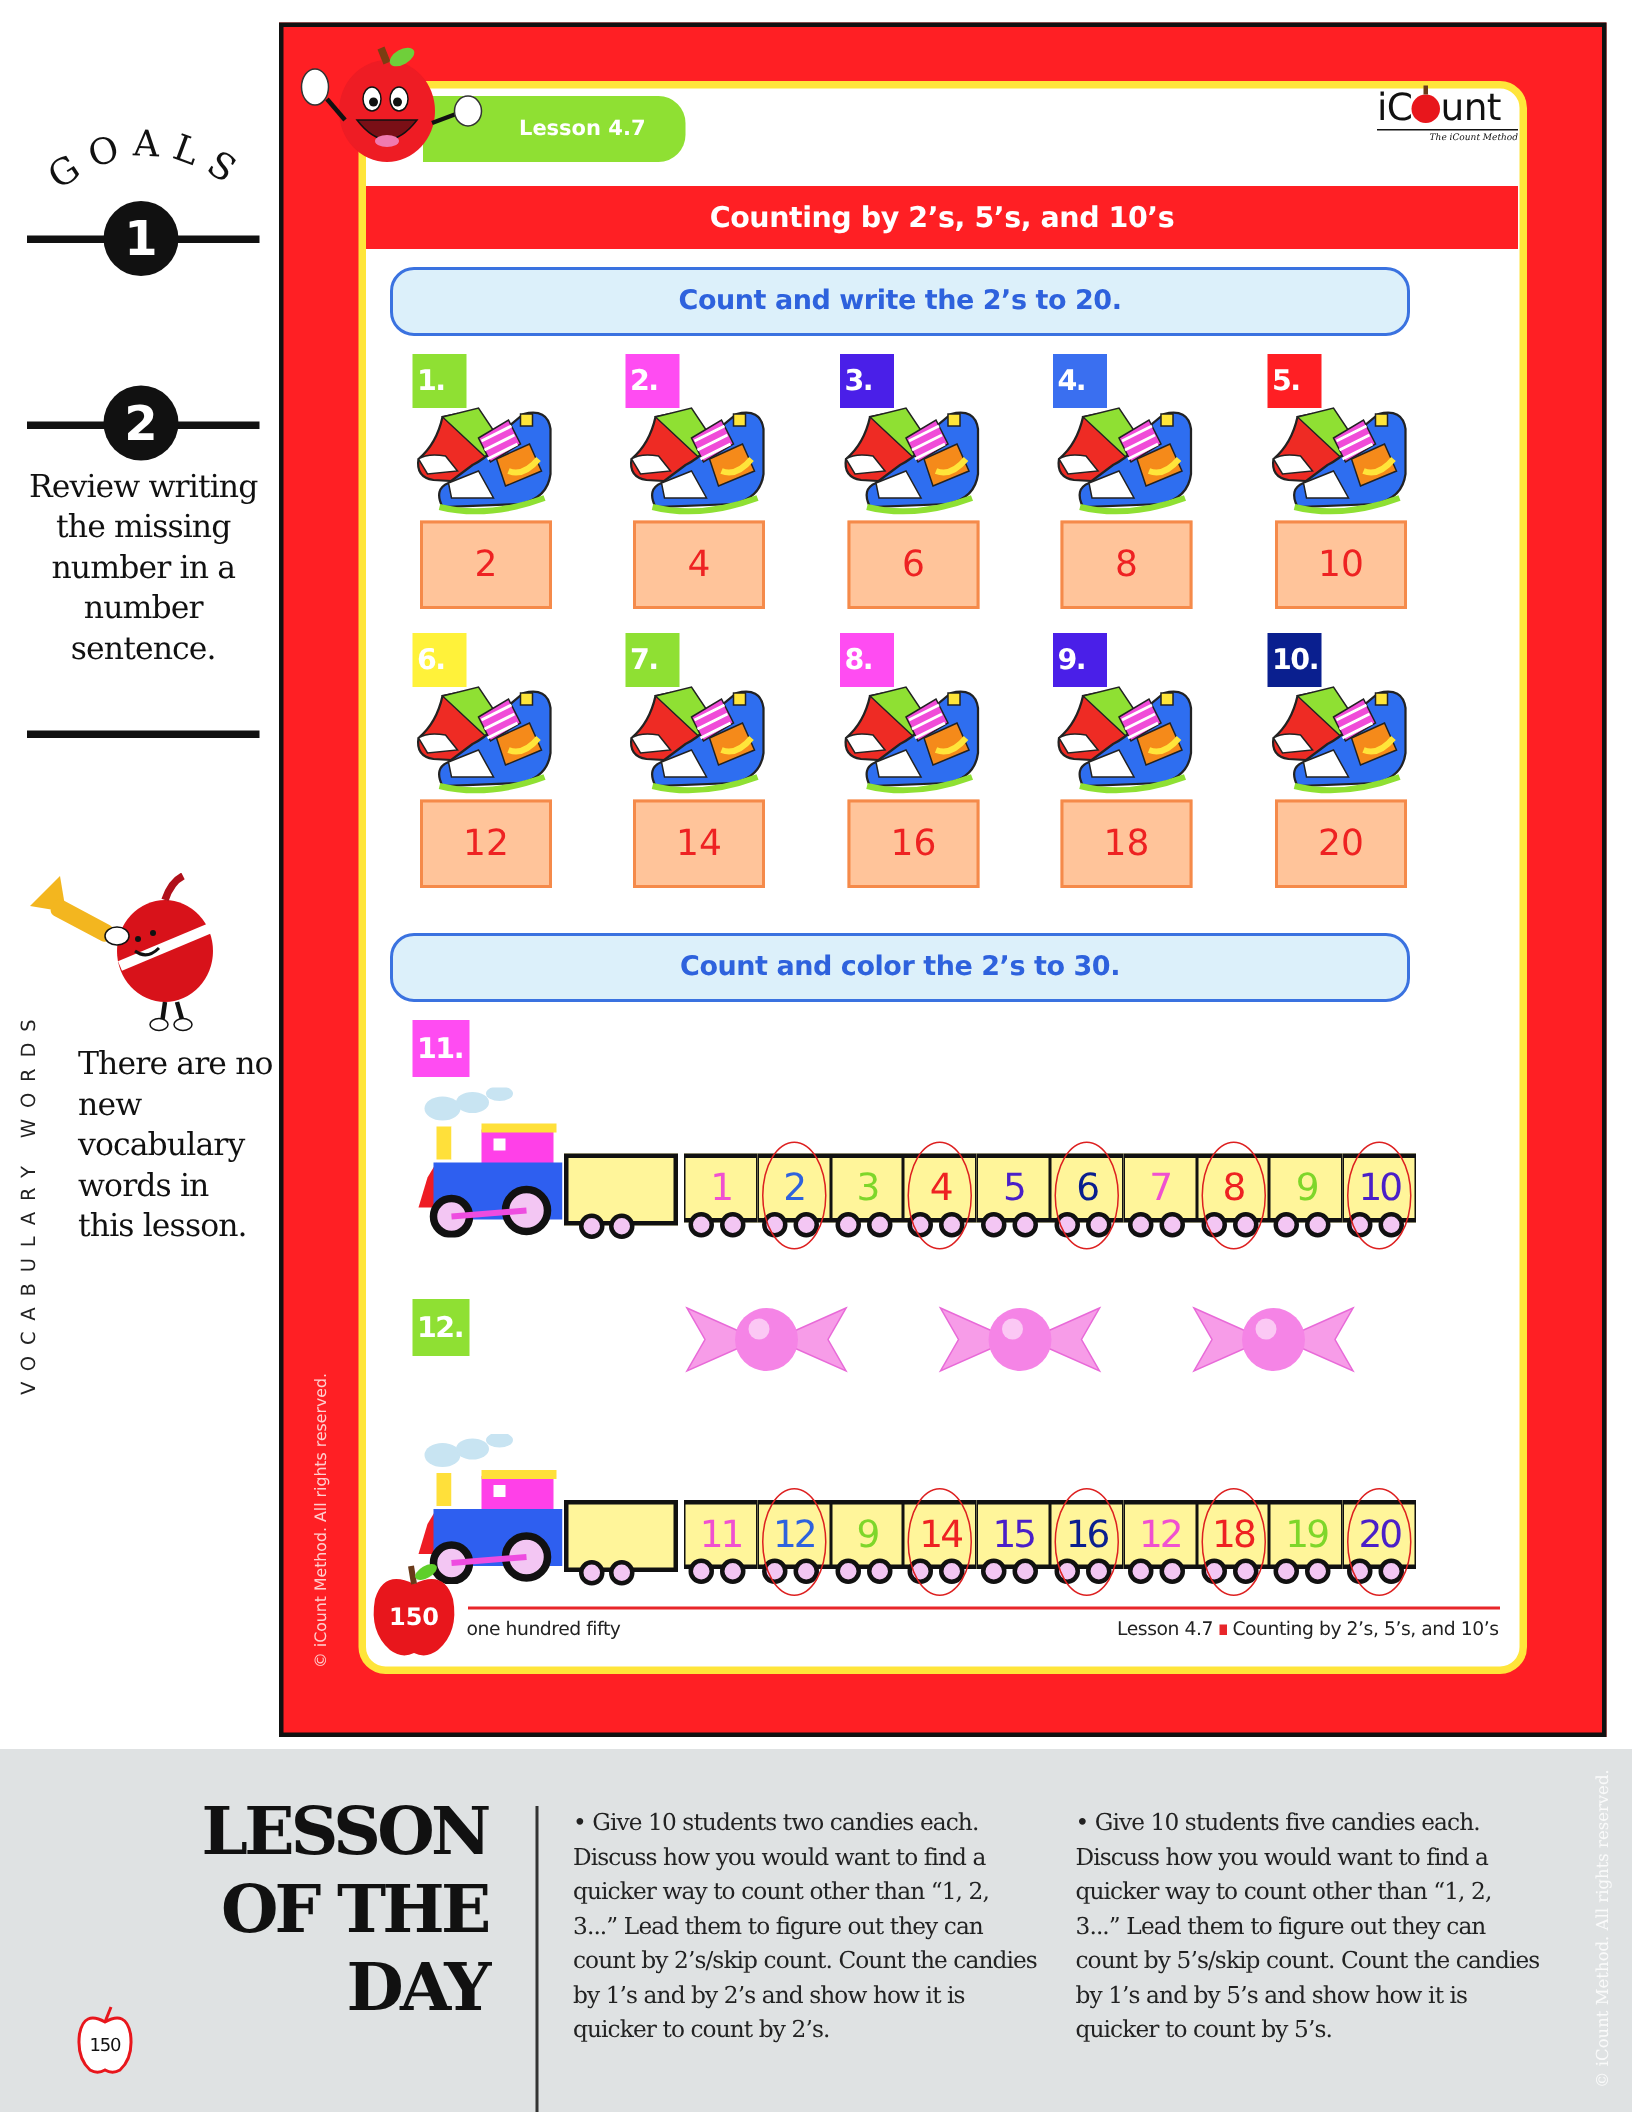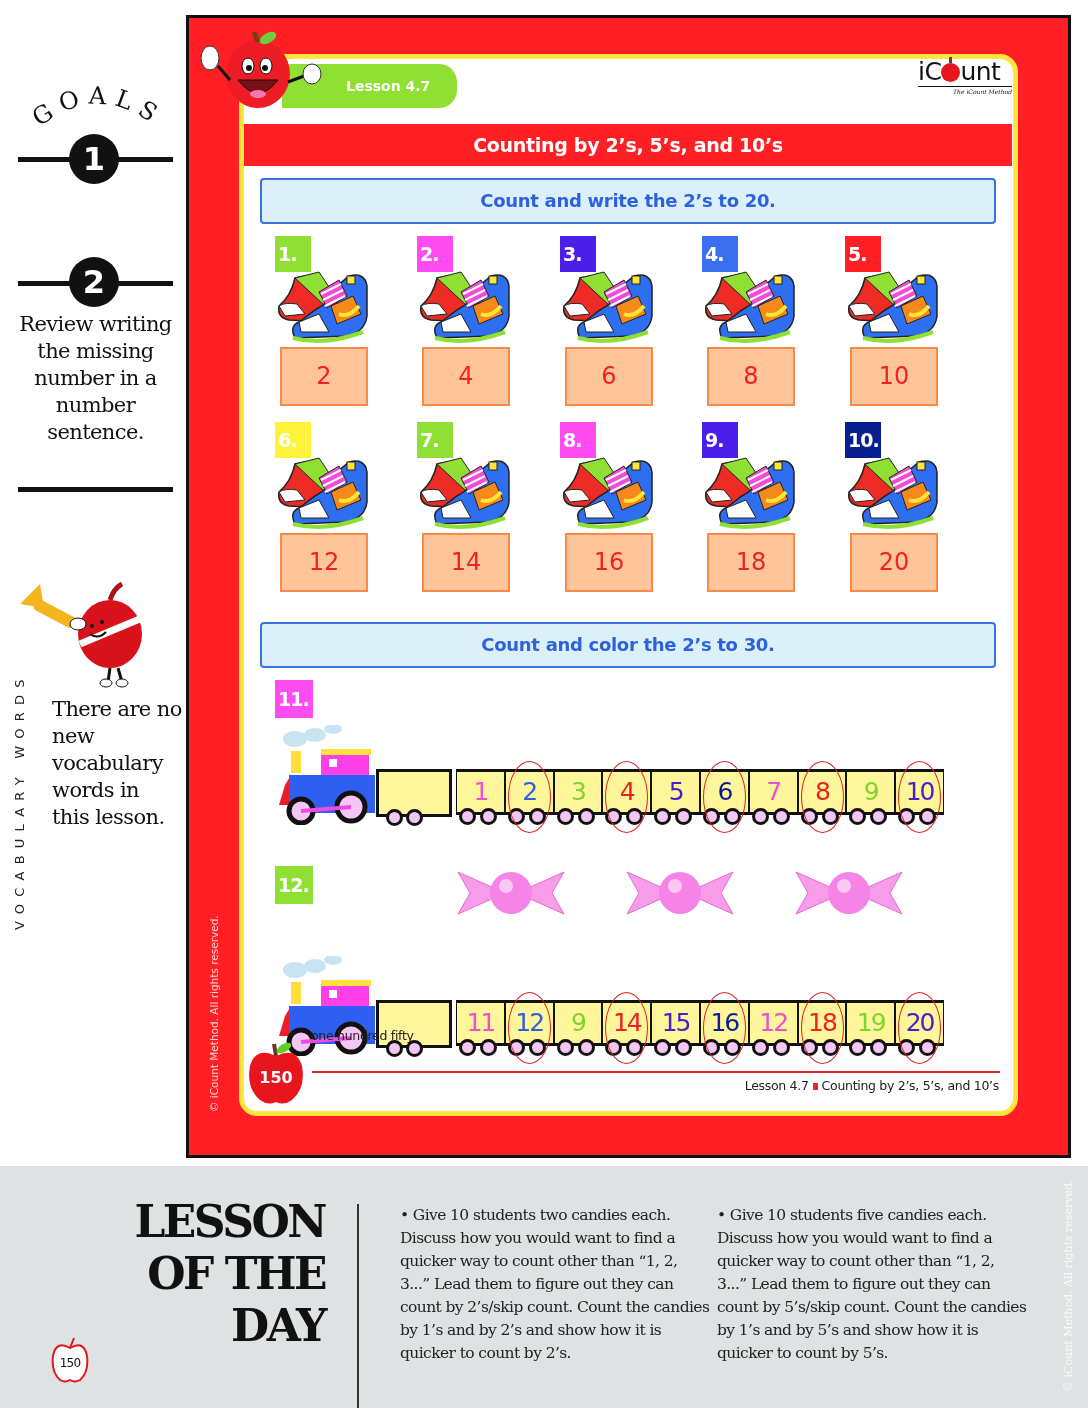--- a/index.html
+++ b/index.html
@@ -36,22 +36,22 @@
                  font-size: 14px; line-height: 44px; padding-left: 64px; }
   .logo { position: absolute; left: 918px; top: 58px; width: 94px; height: 42px; }
   .logo-word { font-family: "DejaVu Sans", sans-serif; font-size: 25px; color: #111; letter-spacing: -0.5px; line-height: 28px; }
   .logo-o { display: inline-block; width: 19px; height: 19px; border-radius: 50%; background: #e8161c; vertical-align: -2px; position: relative; }
   .logo-o::after { content: ""; position: absolute; left: 8px; top: -6px; width: 3px; height: 6px; background: #6a3a1a; }
   .logo-sub { border-top: 1px solid #111; font-family: "DejaVu Serif", serif; font-style: italic; font-size: 6px; text-align: right; padding-top: 1px; }
 
   .title-bar { position: absolute; left: 244px; top: 124px; width: 768px; height: 42px; background: #ff1f24;
                color: #fff; font-family: "DejaVu Sans", sans-serif; font-weight: bold; font-size: 19px; text-align: center; line-height: 42px; letter-spacing: -0.3px; }
 
-  .instr { position: absolute; left: 260px; width: 736px; height: 46px; background: #dcf0fa; border: 2px solid #3a72e0;
-           border-radius: 4px; color: #2e62dd; font-family: "DejaVu Sans", sans-serif; font-weight: bold; font-size: 18px;
+  .instr { position: absolute; left: 260px; width: 680px; height: 46px; background: #dcf0fa; border: 2px solid #3a72e0;
+           border-radius: 16px; color: #2e62dd; font-family: "DejaVu Sans", sans-serif; font-weight: bold; font-size: 18px;
            text-align: center; line-height: 42px; letter-spacing: -0.3px; }
 
   .prob { position: absolute; width: 100px; height: 170px; }
   .prob-badge { position: absolute; left: 0; top: 0; width: 36px; height: 36px; color: #fff; font-family: "DejaVu Sans", sans-serif;
                 font-weight: bold; font-size: 19px; line-height: 36px; padding-left: 3px; letter-spacing: -1px; }
   .shoes { position: absolute; left: 0; top: 30px; width: 96px; height: 78px; }
   .answer-box { position: absolute; left: 5px; top: 111px; width: 88px; height: 59px; background: #ffc49a; border: 2px solid #f58a4a;
                 color: #ee2222; font-family: "DejaVu Sans", sans-serif; font-size: 24px; text-align: center; line-height: 55px; }
 
   .train-badge { position: absolute; width: 38px; height: 38px; color: #fff; font-family: "DejaVu Sans", sans-serif; font-weight: bold;
@@ -66,21 +66,21 @@
   .car-num { position: absolute; left: 0; right: 0; top: 5px; text-align: center; font-family: "DejaVu Sans", sans-serif; font-size: 25px; line-height: 36px; letter-spacing: -2px; }
   .wheel { position: absolute; top: 39px; width: 17px; height: 17px; border-radius: 50%; background: #f3c6f3; border: 3px solid #111; }
   .wheel.a { left: 3px; } .wheel.b { left: 24px; }
   .circle-mark { position: absolute; left: 3px; top: -8px; width: 43px; height: 72px; border: 1.5px solid #dd2020; border-radius: 50%; }
 
   .candies { position: absolute; top: 868px; height: 50px; width: 110px; }
 
   .page-rule { position: absolute; left: 312px; top: 1071px; width: 688px; height: 2px; background: #e8262a; }
   .page-apple { position: absolute; left: 246px; top: 1042px; width: 60px; height: 64px; }
   .page-num-text { position: absolute; left: 246px; top: 1068px; width: 60px; text-align: center; color: #fff; font-family: "DejaVu Sans", sans-serif; font-weight: bold; font-size: 16px; }
-  .page-words { position: absolute; left: 311px; top: 1028px; font-family: "DejaVu Sans", sans-serif; font-size: 12.5px; color: #222; letter-spacing: -0.3px; }
+  .page-words { position: absolute; left: 311px; top: 1078px; font-family: "DejaVu Sans", sans-serif; font-size: 12.5px; color: #222; letter-spacing: -0.3px; }
   .page-lesson { position: absolute; right: 89px; top: 1078px; font-family: "DejaVu Sans", sans-serif; font-size: 12.5px; color: #222; letter-spacing: -0.3px; }
   .dot-red { display: inline-block; width: 5px; height: 7px; background: #e8262a; margin: 0 4px 1px; vertical-align: middle; }
 
   
   .lotd { position: absolute; left: 0; top: 1166px; width: 1088px; height: 242px; background: #dfe2e3; }
   .lotd-title { position: absolute; left: 100px; top: 1196px; width: 225px; text-align: right; font-family: "DejaVu Serif", serif;
                 font-weight: bold; font-size: 44px; line-height: 52px; letter-spacing: -2.5px; color: #111; }
   .lotd-divider { position: absolute; left: 357px; top: 1204px; width: 2px; height: 204px; background: #333; }
   .lotd-col { position: absolute; top: 1204px; width: 310px; font-family: "DejaVu Serif", serif; font-size: 15.5px; line-height: 23px; color: #222; letter-spacing: -0.6px; }
   .lotd-apple { position: absolute; left: 50px; top: 1336px; width: 40px; height: 48px; }
@@ -565,15 +565,15 @@
   <div>LESSON</div>
   <div>OF THE</div>
   <div>DAY</div>
 </div>
 <svg class="lotd-apple" viewBox="0 0 40 48">
   <path d="M20,12 Q6,4 3,20 Q1,36 10,44 Q15,47 20,44 Q25,47 30,44 Q39,36 37,20 Q34,4 20,12 Z" fill="#fff" stroke="#e8161c" stroke-width="2"></path>
   <path d="M20,12 L24,2" stroke="#e8161c" stroke-width="2"></path>
 </svg>
 <div class="lotd-apple-num">150</div>
 <div class="lotd-divider"></div>
-<div class="lotd-col" style="left:400px">• Give 10 students two candies each. Discuss how you would want to find a quicker way to count other than “1, 2, 3...” Lead them to figure out they can count by 2’s/skip count. Count the candies by 1’s and by 2’s and show how it is quicker to count by 2’s.</div>
+<div class="lotd-col" style="left:382px">• Give 10 students two candies each. Discuss how you would want to find a quicker way to count other than “1, 2, 3...” Lead them to figure out they can count by 2’s/skip count. Count the candies by 1’s and by 2’s and show how it is quicker to count by 2’s.</div>
 <div class="lotd-col" style="left:717px">• Give 10 students five candies each. Discuss how you would want to find a quicker way to count other than “1, 2, 3...” Lead them to figure out they can count by 5’s/skip count. Count the candies by 1’s and by 5’s and show how it is quicker to count by 5’s.</div>
 <div class="copyright-right">© iCount Method. All rights reserved.</div>
 
 </body></html>

